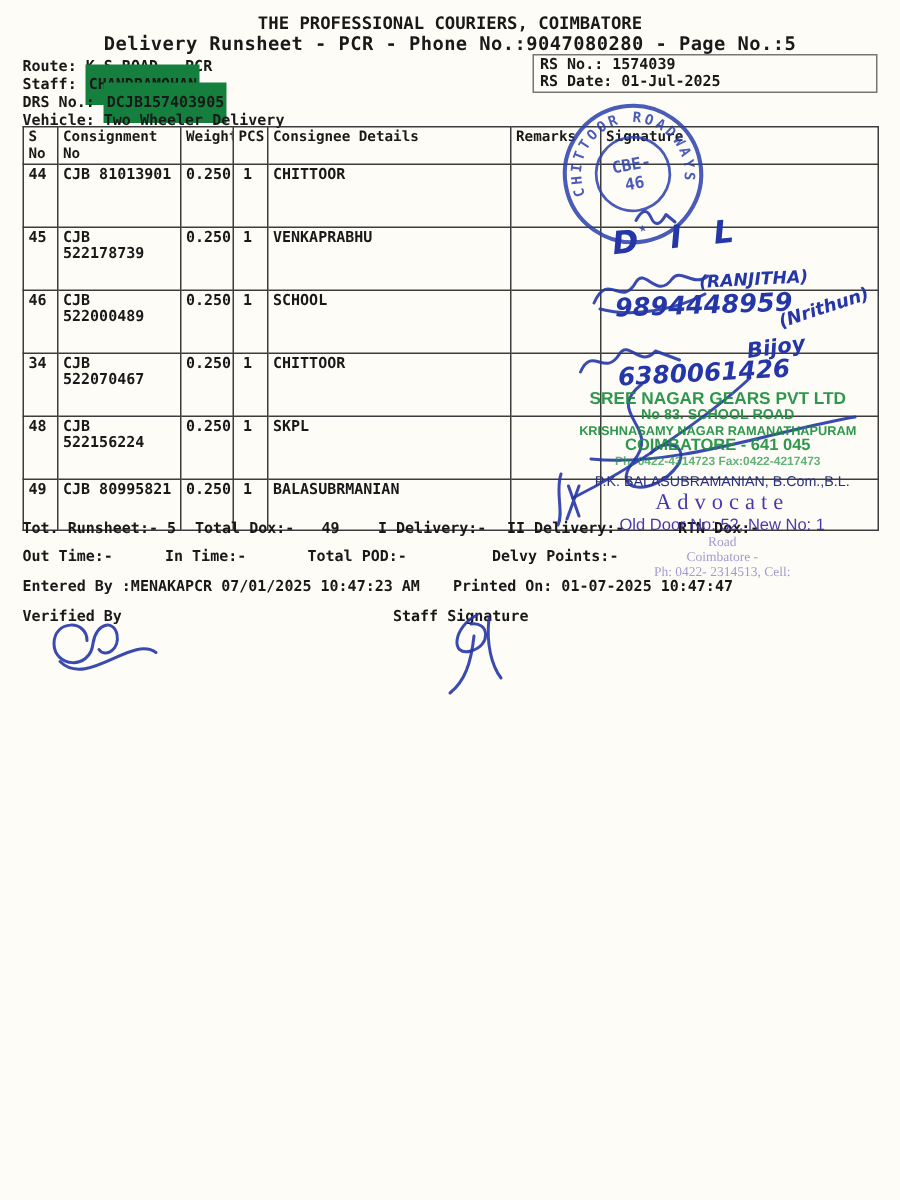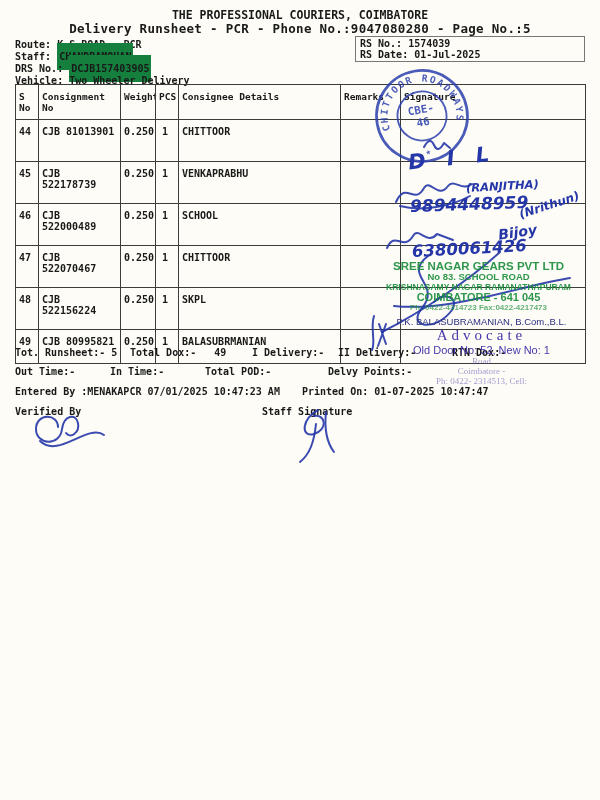--- a/index.html
+++ b/index.html
@@ -5,21 +5,21 @@
   *{box-sizing:border-box}
   html,body{margin:0;padding:0;background:#e9e9e9}
   .page{position:relative;width:600px;height:800px;background:#fdfcf6;overflow:hidden;
         font-family:"DejaVu Sans Mono",monospace;color:#191919}
   .abs{position:absolute}
   .mono{font-family:"DejaVu Sans Mono",monospace;font-weight:700}
   .center{left:0;width:600px;text-align:center}
   .hl{background:#15803d;padding:8px 2px}
   table.run{border-collapse:collapse;table-layout:fixed}
   table.run th,table.run td{border:1px solid #3c3c3c;font-family:"DejaVu Sans Mono",monospace;
-        font-weight:700;padding:6px 3px;text-align:left;vertical-align:top;overflow:hidden}
+        font-weight:700;padding:1px 3px;text-align:left;vertical-align:top;overflow:hidden}
   table.run th{font-size:9.5px}
   table.run td{font-size:10px}
   .ink{color:#2536a8;font-family:"DejaVu Sans",sans-serif;font-style:italic;font-weight:700;white-space:nowrap}
   .stamp-green{color:#1d8f3f;font-family:"Liberation Sans",sans-serif;font-weight:700;
         text-align:center;line-height:1.08;opacity:.92}
   .stamp-purple{color:#4739aa;font-family:"Liberation Serif",serif;font-weight:400;text-align:center}
   .blurline{opacity:.5;filter:blur(.4px)}
   svg.sig path{fill:none;stroke:#2536a8;stroke-width:2;stroke-linecap:round;stroke-linejoin:round;opacity:.9}
   .fseg{white-space:pre;font-size:10px}
 </style>
@@ -96,21 +96,21 @@
       <tr style="height:42px">
         <td>46</td>
         <td>CJB 522000489</td>
         <td>0.250</td>
         <td style="padding-left:6px">1</td>
         <td>SCHOOL</td>
         <td></td>
         <td></td>
       </tr>
       <tr style="height:42px">
-        <td>47</td>
+        <td>34</td>
         <td>CJB 522070467</td>
         <td>0.250</td>
         <td style="padding-left:6px">1</td>
         <td>CHITTOOR</td>
         <td></td>
         <td></td>
       </tr>
       <tr style="height:42px">
         <td>48</td>
         <td>CJB 522156224</td>

